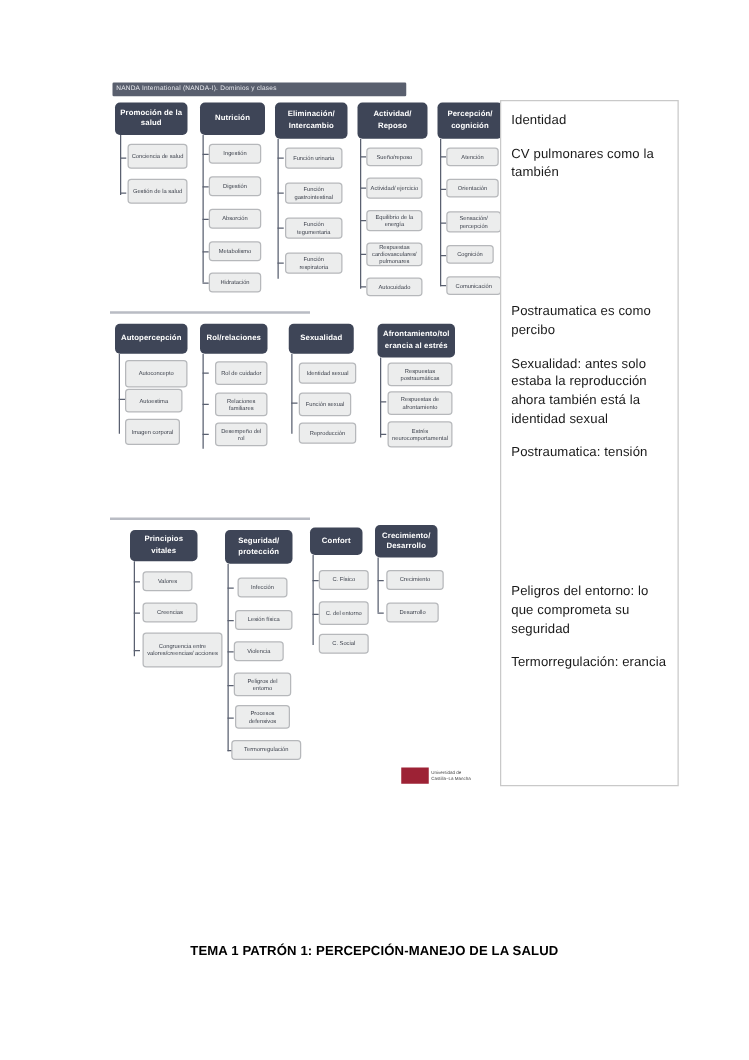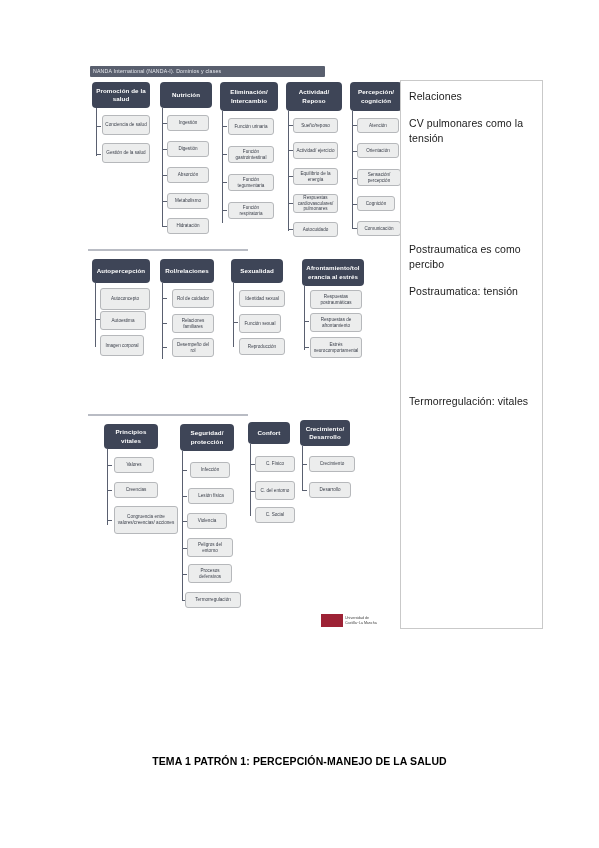--- a/index.html
+++ b/index.html
@@ -242,22 +242,24 @@
         <div class="logo-mark"></div>
         <div class="logo-txt">
           <div>Universidad de</div>
           <div>Castilla~La Mancha</div>
         </div>
       </div>
     </div>
   </div>
 
   <div class="notes">
-    <p class="note">Relaciones</p>
-    <p class="note gap-xl">CV pulmonares como la tensión</p>
+    <p class="note">Identidad</p>
+    <p class="note gap-xl">CV pulmonares como la también</p>
     <p class="note">Postraumatica es como percibo</p>
+    <p class="note">Sexualidad: antes solo estaba la reproducción ahora también está la identidad sexual</p>
     <p class="note gap-xl">Postraumatica: tensión</p>
-    <p class="note">Termorregulación: vitales</p>
+    <p class="note">Peligros del entorno: lo que comprometa su seguridad</p>
+    <p class="note">Termorregulación: erancia</p>
   </div>
 
   <div class="caption">TEMA 1 PATRÓN 1: PERCEPCIÓN-MANEJO DE LA SALUD</div>
 
 </div>
 
 </body></html>

